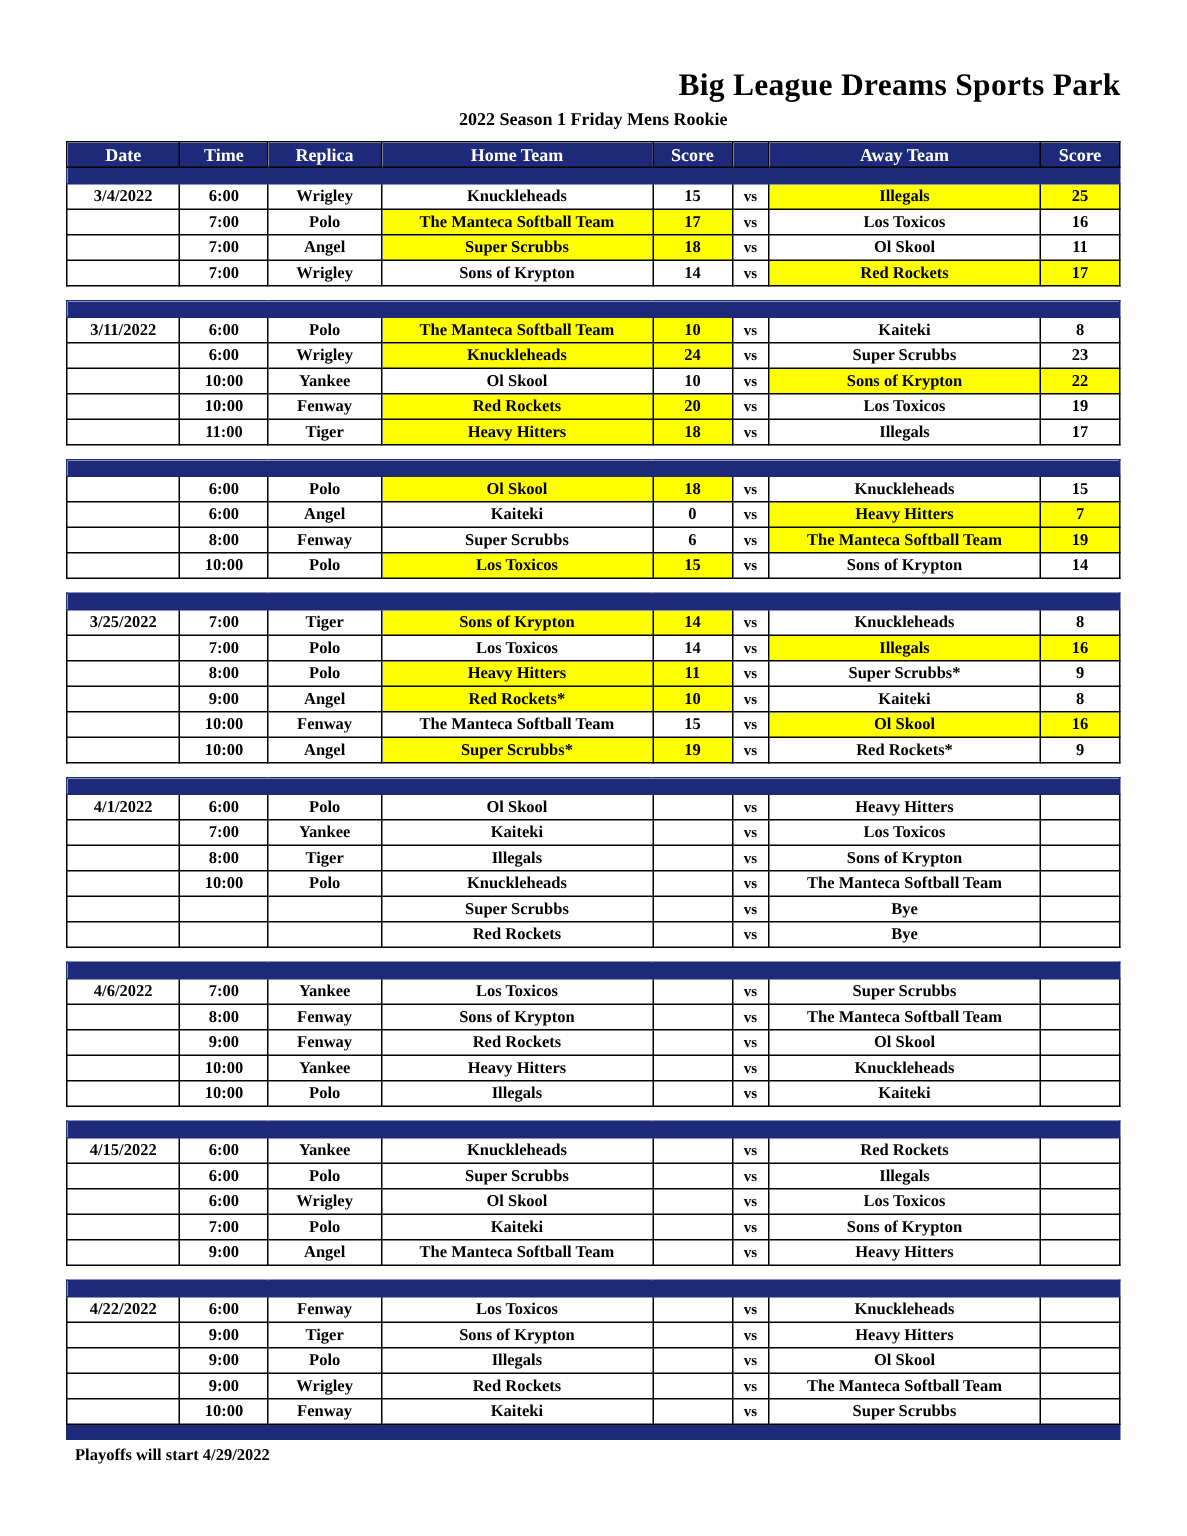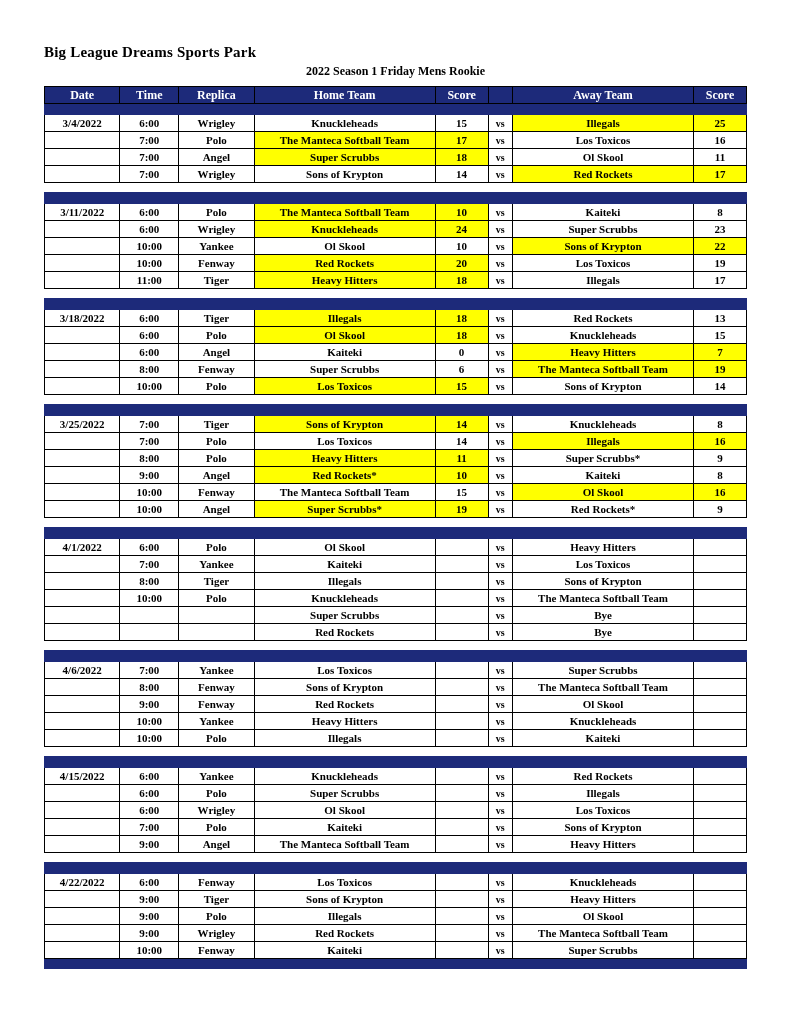--- a/index.html
+++ b/index.html
@@ -14,22 +14,22 @@
     color: #000000;
   }
   .page {
     position: relative;
     width: 791px;
     height: 1024px;
     box-sizing: border-box;
     padding: 36px 44px 10px 44px;
   }
   .title {
-    text-align: left;
-    font-size: 15px;
+    text-align: right;
+    font-size: 21px;
     font-weight: bold;
     letter-spacing: 0.2px;
     margin: 8px 0 3px 0;
   }
   .subtitle {
     text-align: center;
     font-size: 12px;
     font-weight: bold;
     margin: 0 0 7px 0;
   }
@@ -246,30 +246,20 @@
           <td class="away">Illegals</td>
           <td class="score">17</td>
         </tr>
         <tr class="spacer">
           <td colspan="8"></td>
         </tr>
         <tr class="band">
           <td colspan="8"></td>
         </tr>
         <tr>
-          <td class="date">3/18/2022</td>
-          <td class="time">6:00</td>
-          <td class="replica">Tiger</td>
-          <td class="home hl">Illegals</td>
-          <td class="score hl">18</td>
-          <td class="vs">vs</td>
-          <td class="away">Red Rockets</td>
-          <td class="score">13</td>
-        </tr>
-        <tr>
           <td class="date"></td>
           <td class="time">6:00</td>
           <td class="replica">Polo</td>
           <td class="home hl">Ol Skool</td>
           <td class="score hl">18</td>
           <td class="vs">vs</td>
           <td class="away">Knuckleheads</td>
           <td class="score">15</td>
         </tr>
         <tr>
@@ -599,14 +589,15 @@
           <td class="home">Kaiteki</td>
           <td class="score"></td>
           <td class="vs">vs</td>
           <td class="away">Super Scrubbs</td>
           <td class="score"></td>
         </tr>
       </tbody>
   </table>
 
   <div class="endband"></div>
+  <div class="footer">Playoffs will start 4/29/2022</div>
 
 </div>
 
 </body></html>

